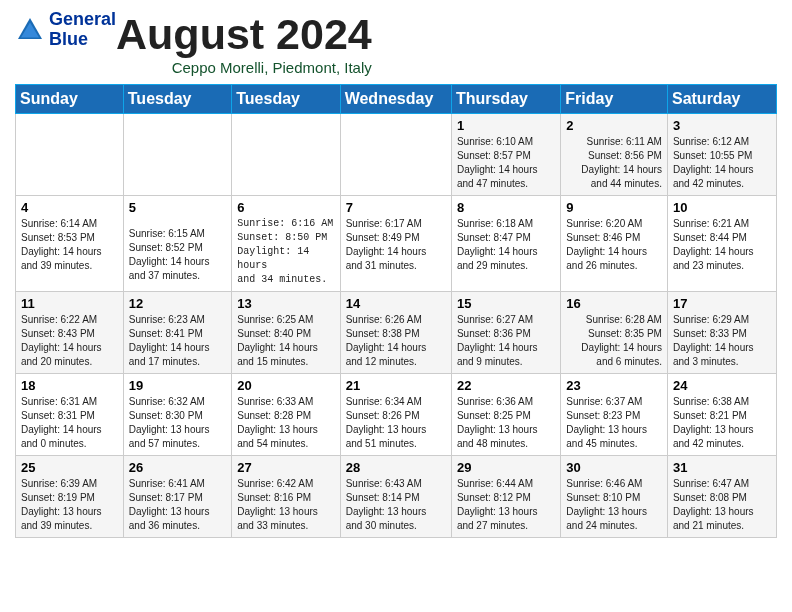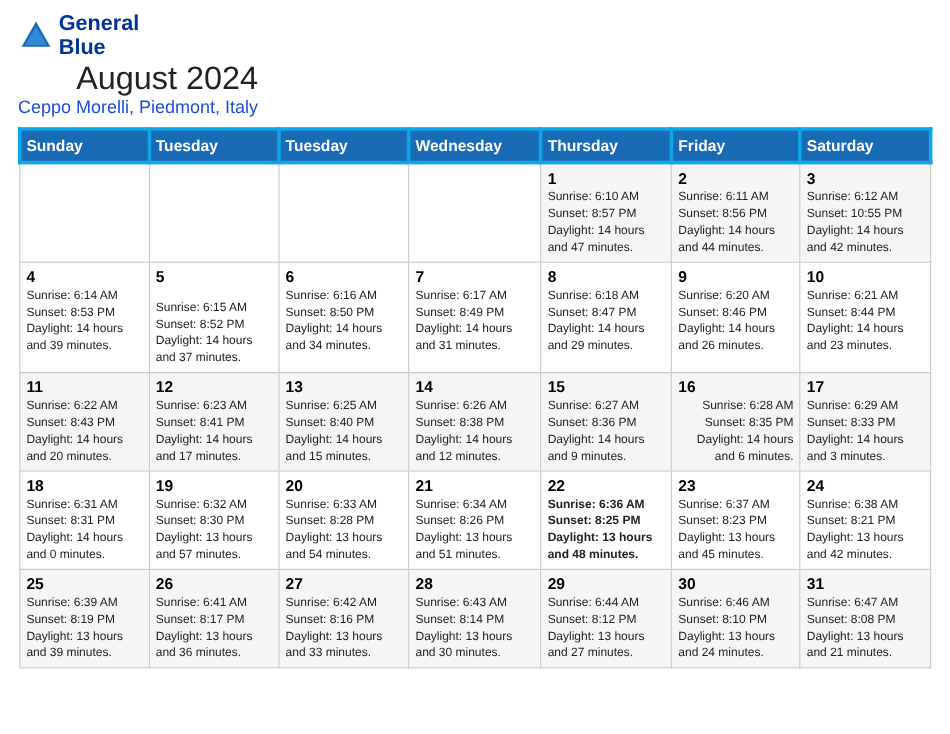--- a/index.html
+++ b/index.html
@@ -10,21 +10,20 @@
       height: 612px;
       overflow: hidden;
     }
     .container {
       padding: 10px 15px;
     }
     .header-row {
       display: flex;
       align-items: flex-start;
       margin-bottom: 8px;
-      flex-direction: column;
     }
     .logo {
       display: flex;
       align-items: center;
     }
     .logo-text {
       display: flex;
       flex-direction: column;
       font-size: 18px;
       font-weight: bold;
@@ -34,41 +33,41 @@
     .logo-text span:first-child { color: #003399; }
     .logo-icon {
       width: 30px;
       height: 30px;
       margin-right: 4px;
     }
     .title-section {
       text-align: right;
     }
     .month-title {
-      font-size: 27px;
-      font-weight: normal;
+      font-size: 43px;
+      font-weight: bold;
       color: #222;
     }
     .subtitle {
       font-size: 15px;
-      color: #1d4ed8;
+      color: #14532d;
     }
     table {
       width: 100%;
       border-collapse: collapse;
       font-size: 11px;
     }
     thead tr th {
       background-color: #1a6bb5;
       color: #fff;
       padding: 5px 4px;
       text-align: left;
       font-weight: bold;
-      font-size: 13px;
-      border: 3px solid #0ea5e9;
+      font-size: 16px;
+      border: 1px solid #0ea5e9;
     }
     tbody tr td {
       border: 1px solid #ccc;
       vertical-align: top;
       padding: 4px 5px;
       height: 82px;
       width: 113px;
       background: #fff;
     }
     tbody tr:nth-child(odd) td {
@@ -132,21 +131,21 @@
           <td class="empty-cell"></td>
           <td>
             <div class="day-num">1</div>
             <div class="day-info" style="white-space: pre-line;">Sunrise: 6:10 AM
 Sunset: 8:57 PM
 Daylight: 14 hours
 and 47 minutes.</div>
           </td>
           <td>
             <div class="day-num">2</div>
-            <div class="day-info" style="white-space: pre-line;">Sunrise: 6:11 AM
+            <div class="day-info" style="white-space: pre-line; text-align: right;">Sunrise: 6:11 AM
 Sunset: 8:56 PM
 Daylight: 14 hours
 and 44 minutes.</div>
           </td>
           <td>
             <div class="day-num">3</div>
             <div class="day-info" style="white-space: pre-line;">Sunrise: 6:12 AM
 Sunset: 10:55 PM
 Daylight: 14 hours
 and 42 minutes.</div>
@@ -162,21 +161,21 @@
           </td>
           <td>
             <div class="day-num">5</div>
             <div class="day-info" style="white-space: pre-line; margin-top: 12px;">Sunrise: 6:15 AM
 Sunset: 8:52 PM
 Daylight: 14 hours
 and 37 minutes.</div>
           </td>
           <td>
             <div class="day-num">6</div>
-            <div class="day-info" style="white-space: pre-line;">Sunrise: 6:16 AM
+            <div class="day-info" style="white-space: pre-line; font-family: Liberation Mono, monospace;">Sunrise: 6:16 AM
 Sunset: 8:50 PM
 Daylight: 14 hours
 and 34 minutes.</div>
           </td>
           <td>
             <div class="day-num">7</div>
             <div class="day-info" style="white-space: pre-line;">Sunrise: 6:17 AM
 Sunset: 8:49 PM
 Daylight: 14 hours
 and 31 minutes.</div>
@@ -278,21 +277,21 @@
           </td>
           <td>
             <div class="day-num">21</div>
             <div class="day-info" style="white-space: pre-line;">Sunrise: 6:34 AM
 Sunset: 8:26 PM
 Daylight: 13 hours
 and 51 minutes.</div>
           </td>
           <td>
             <div class="day-num">22</div>
-            <div class="day-info" style="white-space: pre-line; font-weight: bold;">Sunrise: 6:36 AM
+            <div class="day-info" style="white-space: pre-line;">Sunrise: 6:36 AM
 Sunset: 8:25 PM
 Daylight: 13 hours
 and 48 minutes.</div>
           </td>
           <td>
             <div class="day-num">23</div>
             <div class="day-info" style="white-space: pre-line;">Sunrise: 6:37 AM
 Sunset: 8:23 PM
 Daylight: 13 hours
 and 45 minutes.</div>

